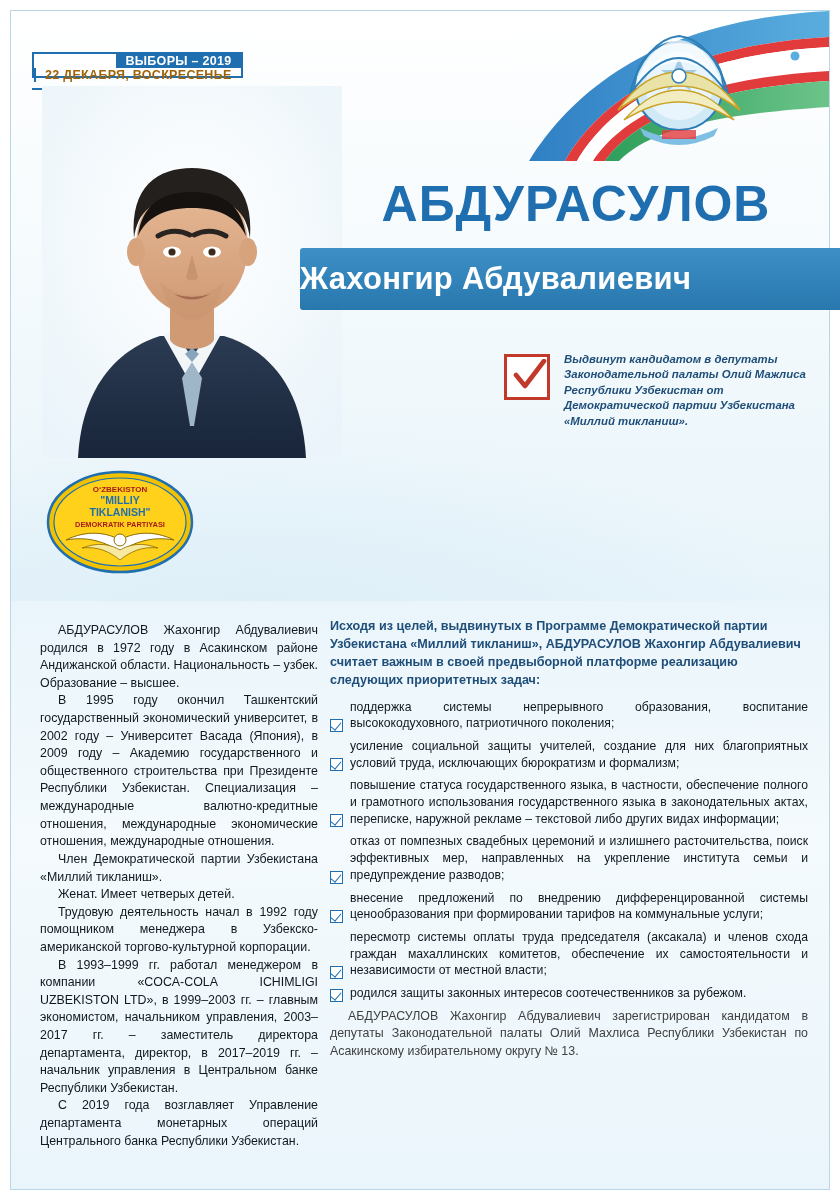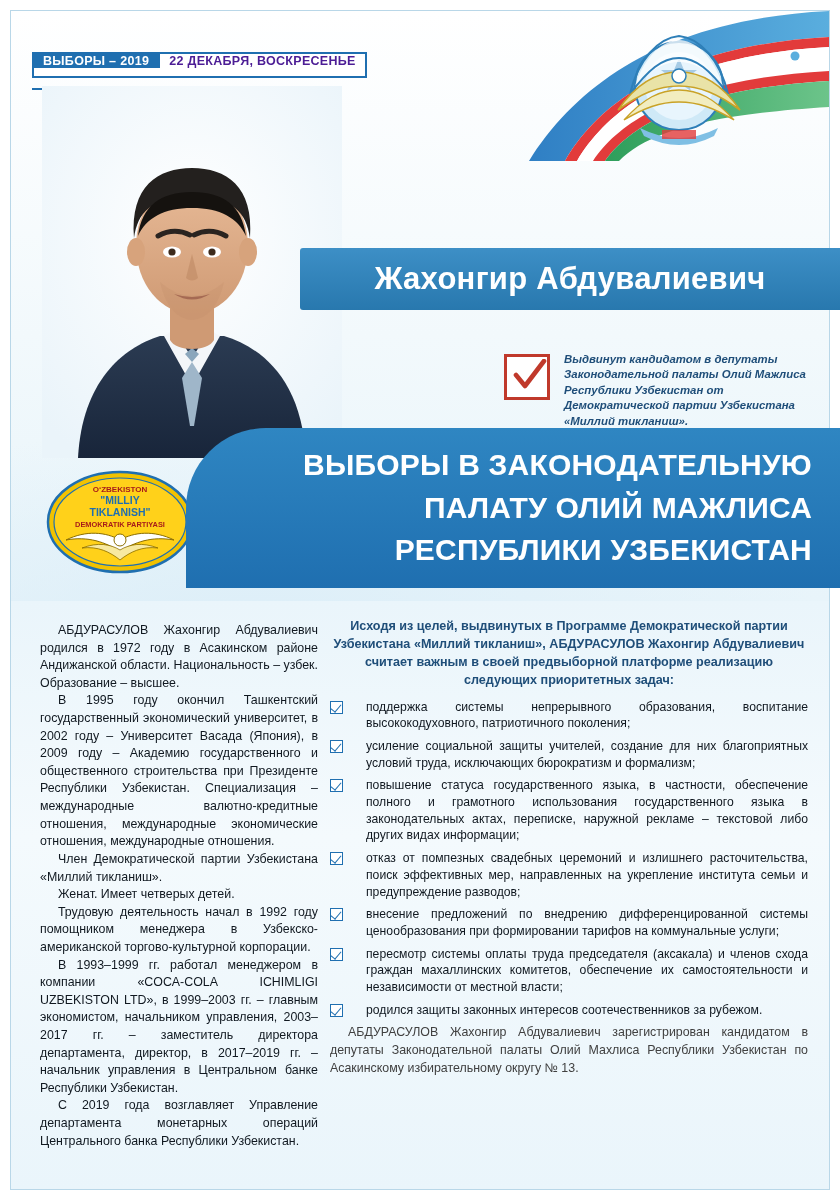--- a/index.html
+++ b/index.html
@@ -37,29 +37,30 @@
   .top-bg:after{
     content:"";
     position:absolute; left:0; bottom:0; width:100%; height:180px;
     background: radial-gradient(ellipse at 30% 120%, #dceef8 0%, rgba(220,238,248,0) 70%);
   }
 
   
   .date-bar {
     position: absolute; left: 32px; top: 52px;
     height: 26px;
-    display: flex; align-items: flex-start;
+    display: flex; align-items: flex-end;
     border: 2px solid #1f6fb0;
     background: #ffffff;
+    flex-direction: column;
   }
   .date-bar .seg {
     display: flex; align-items: center;
     padding: 0 9px;
     font-size: 12.5px; font-weight: bold; letter-spacing: .3px;
-    color: #4c1d95;
+    color: #a16207;
     font-family: "Liberation Sans", sans-serif;
   }
   .date-bar .seg.left { background: #1f6fb0; color: #ffffff; }
   .date-bar .seg.right { border-left: 2px solid #1f6fb0; }
   .date-rule {
     position: absolute; left: 32px; top: 88px;
     width: 300px; height: 2px; background: #1f6fb0;
   }
 
   
@@ -79,21 +80,21 @@
   .surname {
     position: absolute; left: 322px; top: 168px; width: 508px; height: 72px;
     display: flex; align-items: center; justify-content: center;
     font-size: 50px; font-weight: bold; letter-spacing: 1px;
     color: #1f6fb0;
   }
   
   .name-bar {
     position: absolute; left: 300px; top: 248px; width: 540px; height: 62px;
     background: linear-gradient(180deg,#3d8fc6 0%, #2878ae 100%);
-    display: flex; align-items: center; justify-content: center;
+    display: flex; align-items: center; 
     border-radius: 3px 0 0 3px;
   }
   .name-bar span {
     color: #ffffff; font-size: 31px; font-weight: bold; letter-spacing: .3px;
   }
 
   
   .nomination {
     position: absolute; left: 470px; top: 352px; width: 350px;
     display: flex; gap: 14px; align-items: flex-start; padding-left: 34px;
@@ -147,24 +148,24 @@
     font-size: 12.4px; line-height: 1.42; color: #101820;
     text-align: justify;
   }
   .col-left p { margin: 0 0 0 0; text-indent: 18px; }
 
   .col-right {
     position: absolute; left: 330px; top: 618px; width: 478px;
   }
   .intro {
     font-size: 12.6px; line-height: 1.42; font-weight: bold; color: #1f4e79;
-    text-align: center; margin-bottom: 9px;
+    text-align: left; margin-bottom: 9px;
   }
   .task {
-    display: flex; gap: 23px; align-items: flex-start;
+    display: flex; gap: 7px; align-items: flex-end;
     margin-bottom: 6px;
   }
   .task .box {
     flex: 0 0 auto; width: 13px; height: 13px; margin-top: 2px;
     border: 1.4px solid #1f6fb0; background: #ffffff; position: relative;
   }
   .task .box:after {
     content: "";
     position: absolute; left: 2px; top: 0px;
     width: 5px; height: 9px;
@@ -276,20 +277,21 @@
       <circle cx="170" cy="166" r="3.6" fill="#3c2a1c"></circle>
 
       <path d="M150 168 L144 192 q6 5 12 0 Z" fill="#c28d68" opacity=".7"></path>
 
       <path d="M132 208 q18 11 36 0 q-18 6 -36 0 Z" fill="#9d5f4d"></path>
 
       <path d="M118 196 q32 28 64 0 q-8 36 -32 38 q-24 -2 -32 -38 Z" fill="#c08a66" opacity=".25"></path>
     </svg>
   </div>
 
+  <div class="surname">АБДУРАСУЛОВ</div>
 
   <div class="name-bar">
     <span>Жахонгир Абдувалиевич</span>
   </div>
 
   <div class="nomination">
     <div class="check-box">
       <svg class="tick" viewBox="0 0 34 34">
         <path d="M3 16 L12 27 L31 2" stroke="#c0392b" stroke-width="4.6" fill="none" stroke-linecap="round" stroke-linejoin="round"></path>
       </svg>
@@ -304,25 +306,20 @@
       <text x="74" y="22" text-anchor="middle" font-family="Liberation Sans, sans-serif" font-size="8" font-weight="bold" fill="#a61b1b">O‘ZBEKISTON</text>
       <text x="74" y="34" text-anchor="middle" font-family="Liberation Sans, sans-serif" font-size="10.5" font-weight="bold" fill="#1f6fb0">"MILLIY</text>
       <text x="74" y="46" text-anchor="middle" font-family="Liberation Sans, sans-serif" font-size="10.5" font-weight="bold" fill="#1f6fb0">TIKLANISH"</text>
       <text x="74" y="57" text-anchor="middle" font-family="Liberation Sans, sans-serif" font-size="7.4" font-weight="bold" fill="#a61b1b">DEMOKRATIK PARTIYASI</text>
       <path d="M20 70 C40 60 60 62 74 70 C88 62 108 60 128 70 C106 66 88 72 74 82 C60 72 42 66 20 70 Z" fill="#ffffff" stroke="#8a6d00" stroke-width="1"></path>
       <path d="M36 78 C52 72 64 74 74 80 C84 74 96 72 112 78 C96 76 84 82 74 90 C64 82 52 76 36 78 Z" fill="#f7e9a0" stroke="#8a6d00" stroke-width=".8"></path>
       <circle cx="74" cy="70" r="6" fill="#ffffff" stroke="#8a6d00" stroke-width="1"></circle>
     </svg>
   </div>
 
-  <div class="title-block">
-    <div>ВЫБОРЫ В ЗАКОНОДАТЕЛЬНУЮ</div>
-    <div>ПАЛАТУ ОЛИЙ МАЖЛИСА</div>
-    <div>РЕСПУБЛИКИ УЗБЕКИСТАН</div>
-  </div>
 
   <div class="col-left">
     <p>АБДУРАСУЛОВ Жахонгир Абдувалиевич родился в 1972 году в Асакинском районе Андижанской области. Национальность – узбек. Образование – высшее.</p>
     <p>В 1995 году окончил Ташкентский государственный экономический университет, в 2002 году – Университет Васада (Япония), в 2009 году – Академию государственного и общественного строительства при Президенте Республики Узбекистан. Специализация – международные валютно-кредитные отношения, международные экономические отношения, международные отношения.</p>
     <p>Член Демократической партии Узбекистана «Миллий тикланиш».</p>
     <p>Женат. Имеет четверых детей.</p>
     <p>Трудовую деятельность начал в 1992 году помощником менеджера в Узбекско-американской торгово-культурной корпорации.</p>
     <p>В 1993–1999 гг. работал менеджером в компании «COCA-COLA ICHIMLIGI UZBEKISTON LTD», в 1999–2003 гг. – главным экономистом, начальником управления, 2003–2017 гг. – заместитель директора департамента, директор, в 2017–2019 гг. – начальник управления в Центральном банке Республики Узбекистан.</p>
     <p>С 2019 года возглавляет Управление департамента монетарных операций Центрального банка Республики Узбекистан.</p>
   </div>

